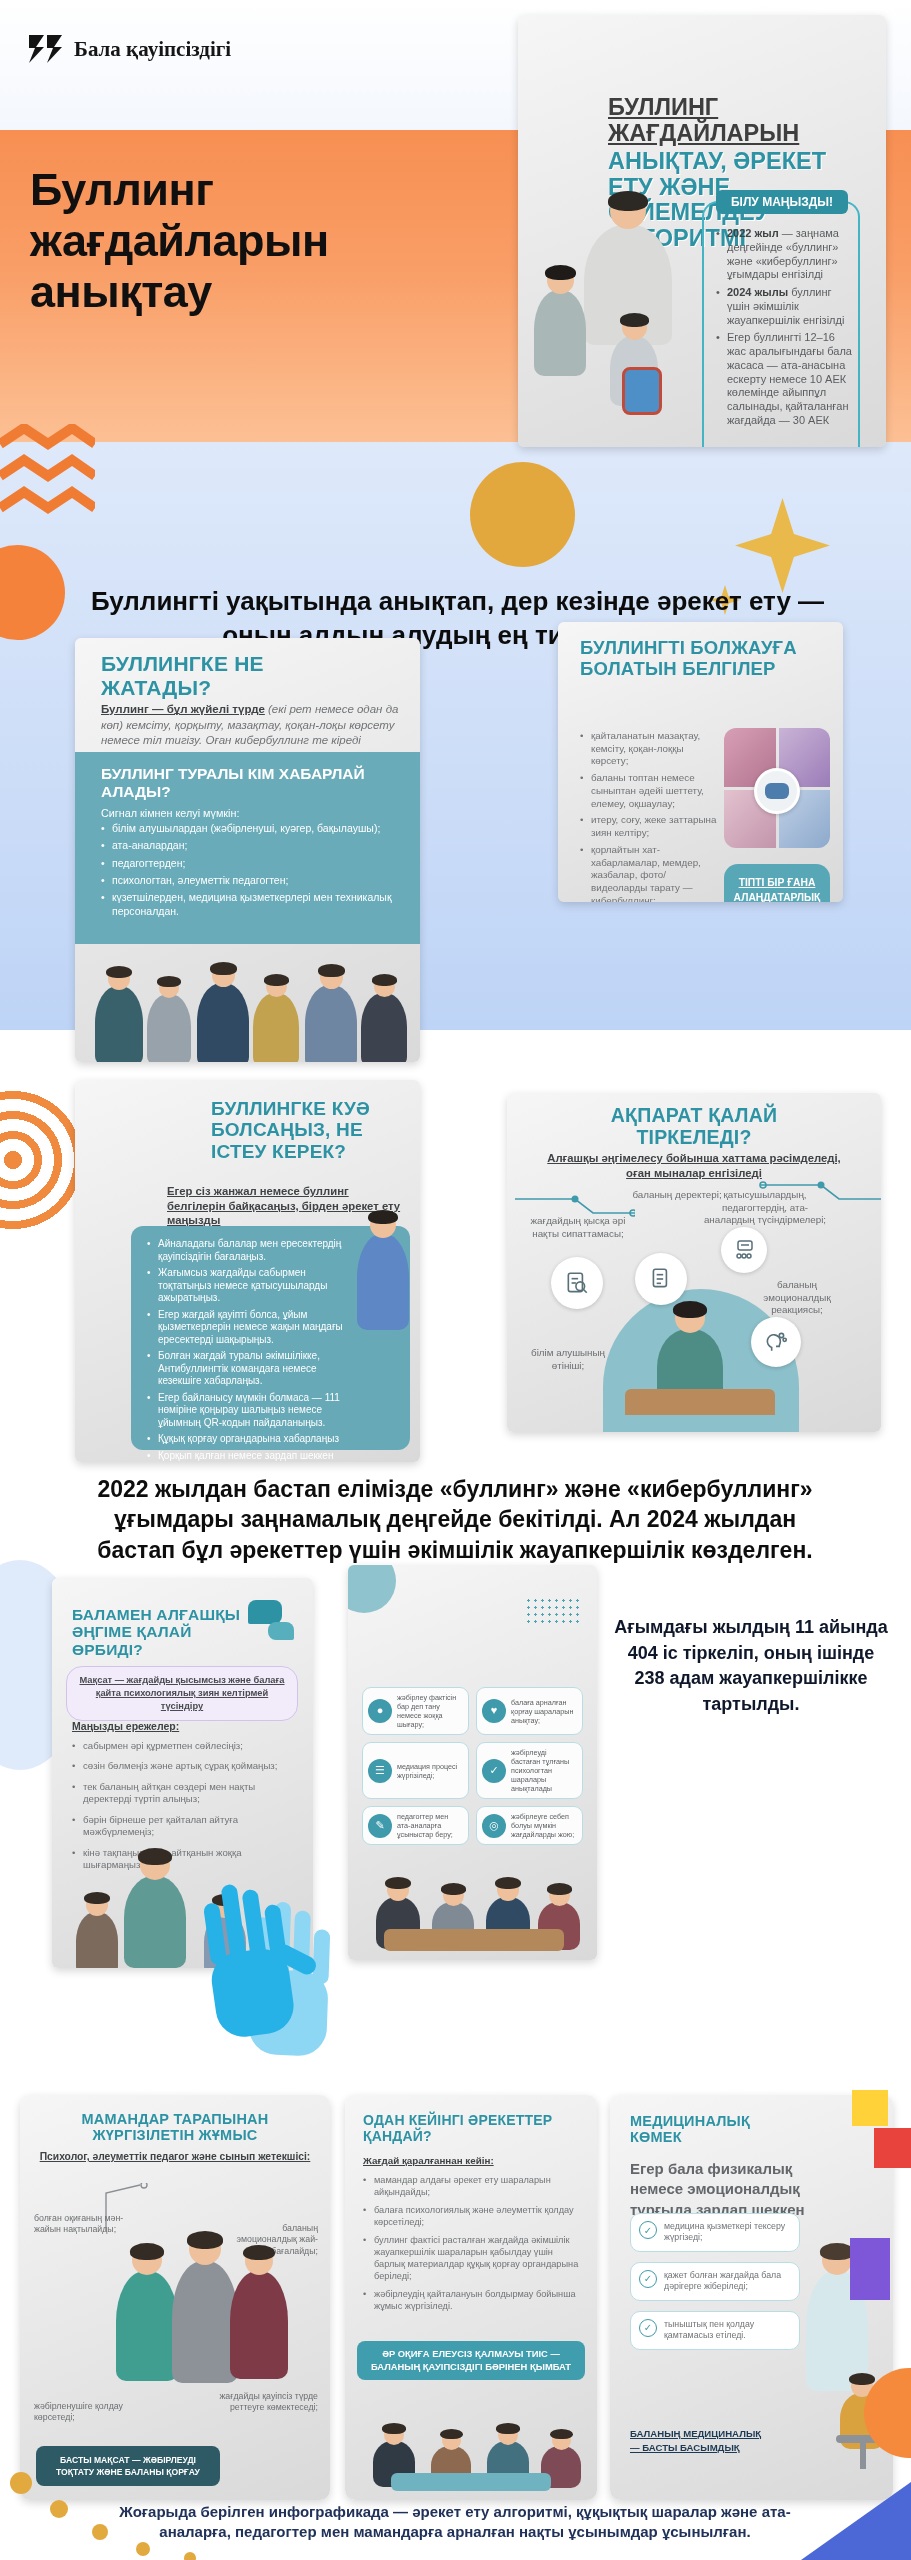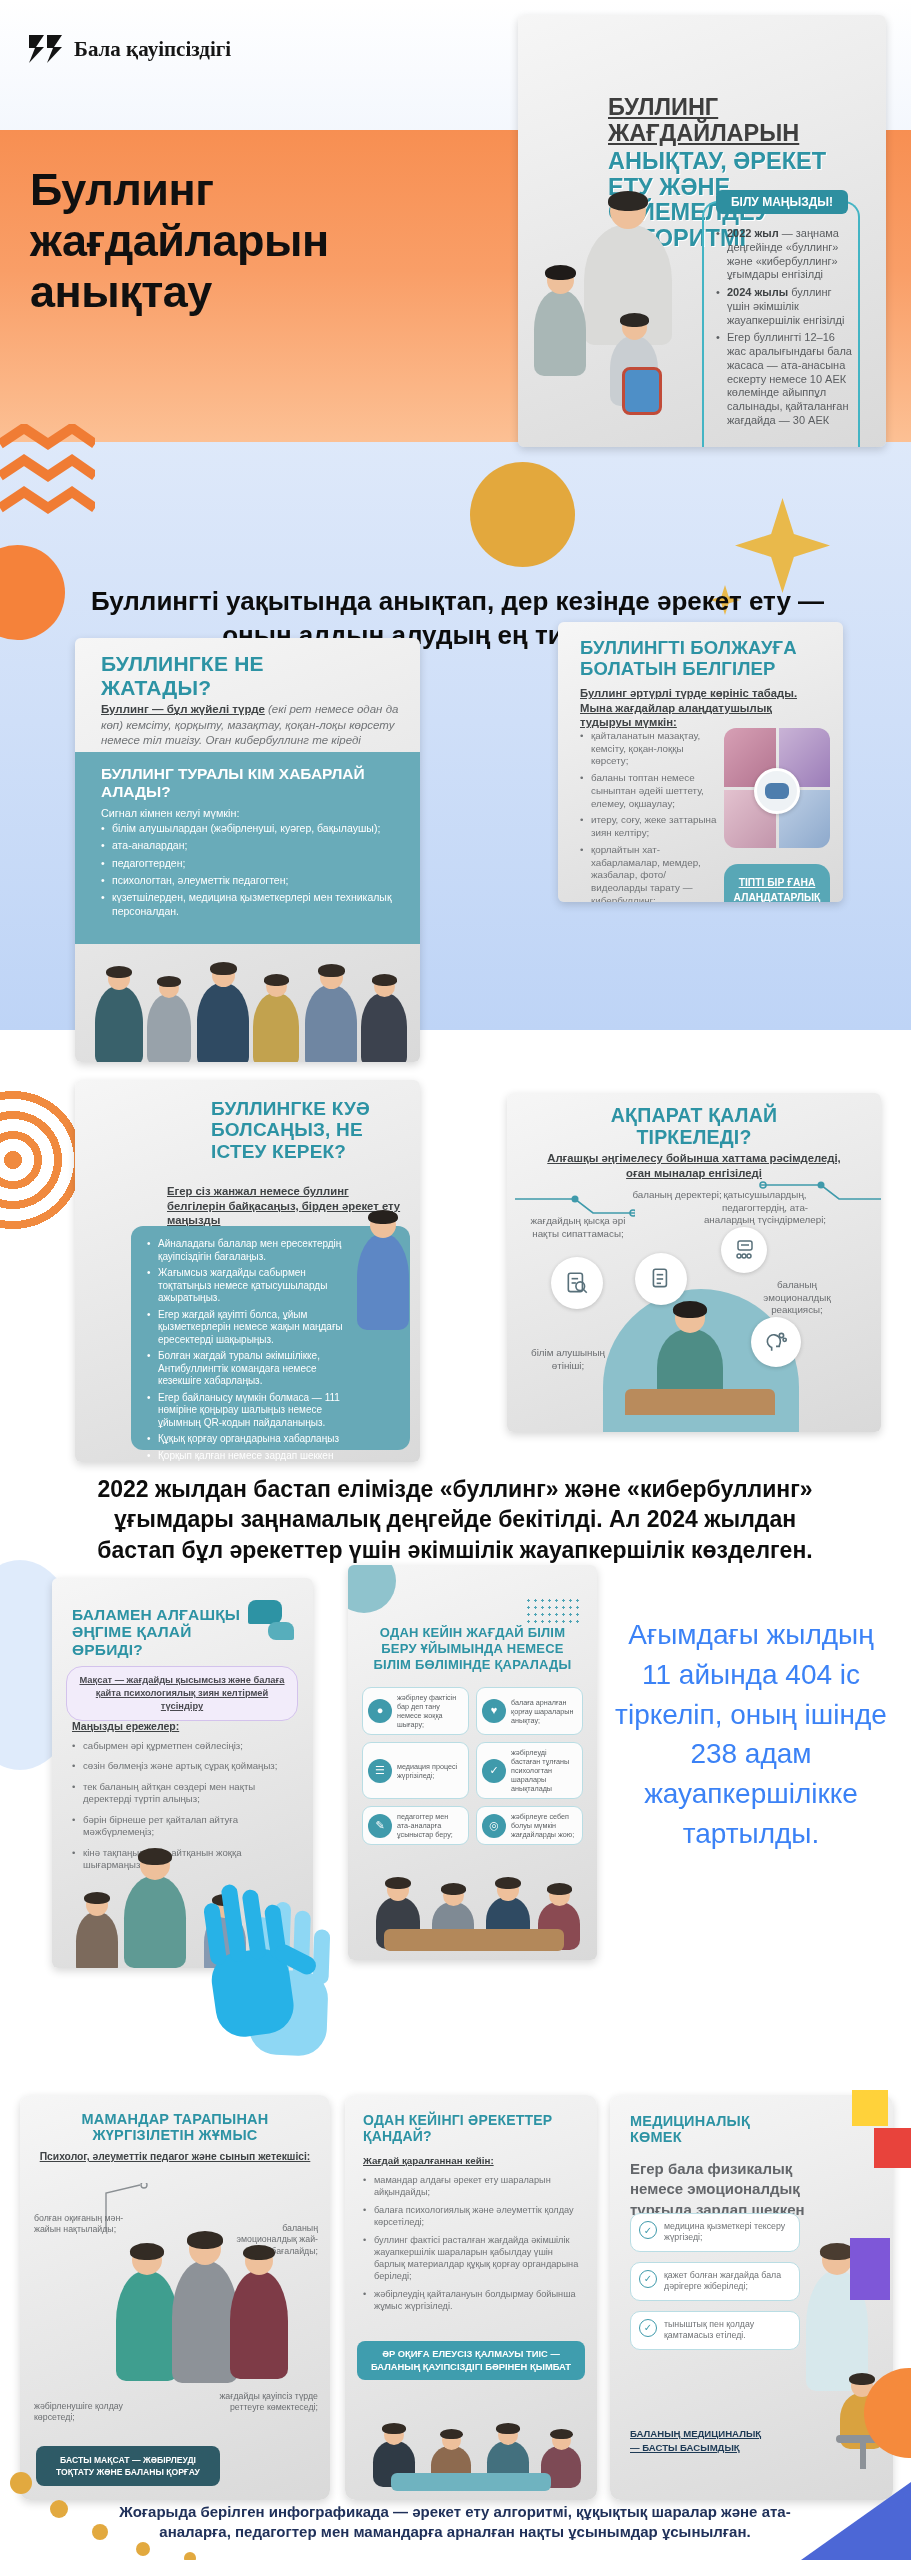--- a/index.html
+++ b/index.html
@@ -122,21 +122,20 @@
         <i class="pb"></i>
       </div>
     <div class="person" style="left:286px;top:338px;--hd:21px;--bw:46px;--bh:74px;--c:#3c424e">
         <i class="ph"></i>
         <i class="pb"></i>
       </div>
   </section>
 
   <section class="card abs" style="left:558px;top:622px;width:285px;height:280px">
     <h2 class="ch abs" style="left:22px;top:16px;width:250px;font-size:18.5px">БУЛЛИНГТІ БОЛЖАУҒА БОЛАТЫН БЕЛГІЛЕР</h2>
-    <p class="lead abs" style="left:22px;top:64px;width:245px;font-size:11.3px;line-height:1.3">Буллинг әртүрлі түрде көрініс табады. Мына жағдайлар алаңдатушылық тудыруы мүмкін:</p>
     <ul class="bl abs gtxt" style="left:22px;top:108px;width:142px;font-size:9.8px;line-height:1.3">
       <li>қайталанатын мазақтау, кемсіту, қоқан-лоққы көрсету;</li>
       <li>баланы топтан немесе сыныптан әдейі шеттету, елемеу, оқшаулау;</li>
       <li>итеру, соғу, жеке заттарына зиян келтіру;</li>
       <li>қорлайтын хат-хабарламалар, мемдер, жазбалар, фото/видеоларды тарату — кибербуллинг;</li>
       <li>мінез-құлықтың, көңіл-күйдің, ұйқының, тәбеттің немесе оқу үлгерімінің күрт өзгеруі;</li>
       <li>баланың, ата-аналардың, педагогтердің немесе ұйым қызметкерлерінің шағымдары.</li>
     </ul>
     <div class="abs" style="left:166px;top:106px;width:106px;height:120px;border-radius:12px;overflow:hidden;display:grid;grid-template-columns:1fr 1fr;grid-template-rows:1fr 1fr;gap:3px">
       <div style="background:linear-gradient(135deg,#d7a0b5,#b2738f)"></div>
@@ -258,21 +257,20 @@
       </div>
     <div class="person" style="left:152px;top:318px;--hd:22px;--bw:42px;--bh:62px;--c:#8699b1">
         <i class="ph"></i>
         <i class="pb"></i>
       </div>
   </section>
 
   <section class="card abs" style="left:348px;top:1565px;width:249px;height:395px">
     <div class="abs" style="left:-16px;top:-16px;width:64px;height:64px;border-radius:50%;background:#8fc3cd"></div>
     <div class="abs" style="right:16px;top:32px;width:56px;height:26px;background-image:radial-gradient(#4da4b5 1.3px,transparent 1.4px);background-size:7px 7px"></div>
-    <h2 class="ch abs" style="left:16px;top:60px;width:217px;font-size:13px;text-align:center;line-height:1.22">ОДАН КЕЙІН ЖАҒДАЙ БІЛІМ БЕРУ ҰЙЫМЫНДА НЕМЕСЕ БІЛІМ БӨЛІМІНДЕ ҚАРАЛАДЫ</h2>
     <div class="abs" style="left:14px;top:122px;width:221px;display:grid;grid-template-columns:1fr 1fr;gap:7px">
       <div class="mitem">
           <span class="micon">●</span>
           <span>жәбірлеу фактісін бар деп тану немесе жоққа шығару;</span>
         </div>
       <div class="mitem">
           <span class="micon">♥</span>
           <span>балаға арналған қорғау шараларын анықтау;</span>
         </div>
       <div class="mitem">
@@ -304,21 +302,21 @@
         <i class="ph"></i>
         <i class="pb"></i>
       </div>
     <div class="person" style="left:190px;top:320px;--hd:21px;--bw:42px;--bh:48px;--c:#8a4a52">
         <i class="ph"></i>
         <i class="pb"></i>
       </div>
     <div class="abs" style="left:36px;top:364px;width:180px;height:22px;background:#b3885a;border-radius:6px"></div>
   </section>
 
-  <p class="abs" style="left:612px;top:1615px;width:278px;text-align:center;font-size:28px;font-weight:400;color:#3b82f6;line-height:1.42">Ағымдағы жылдың 11 айында 404 іс тіркеліп, оның ішінде 238 адам жауапкершілікке тартылды.</p>
+  <p class="abs" style="left:612px;top:1615px;width:278px;text-align:center;font-size:18px;font-weight:700;color:#0f172a;line-height:1.42">Ағымдағы жылдың 11 айында 404 іс тіркеліп, оның ішінде 238 адам жауапкершілікке тартылды.</p>
 
   <svg class="abs" width="175" height="215" viewBox="0 0 175 215" style="left:180px;top:1858px;transform:rotate(-8deg)">
     <g fill="#8ed7f4" transform="translate(38,28) rotate(10 85 100)">
       <rect x="30" y="90" width="78" height="85" rx="28"></rect>
         <rect x="32" y="38" width="16" height="62" rx="8"></rect>
         <rect x="52" y="22" width="16" height="78" rx="8"></rect>
         <rect x="72" y="30" width="16" height="70" rx="8"></rect>
         <rect x="92" y="48" width="16" height="55" rx="8"></rect>
     </g>
     <g fill="#27b2e7">

